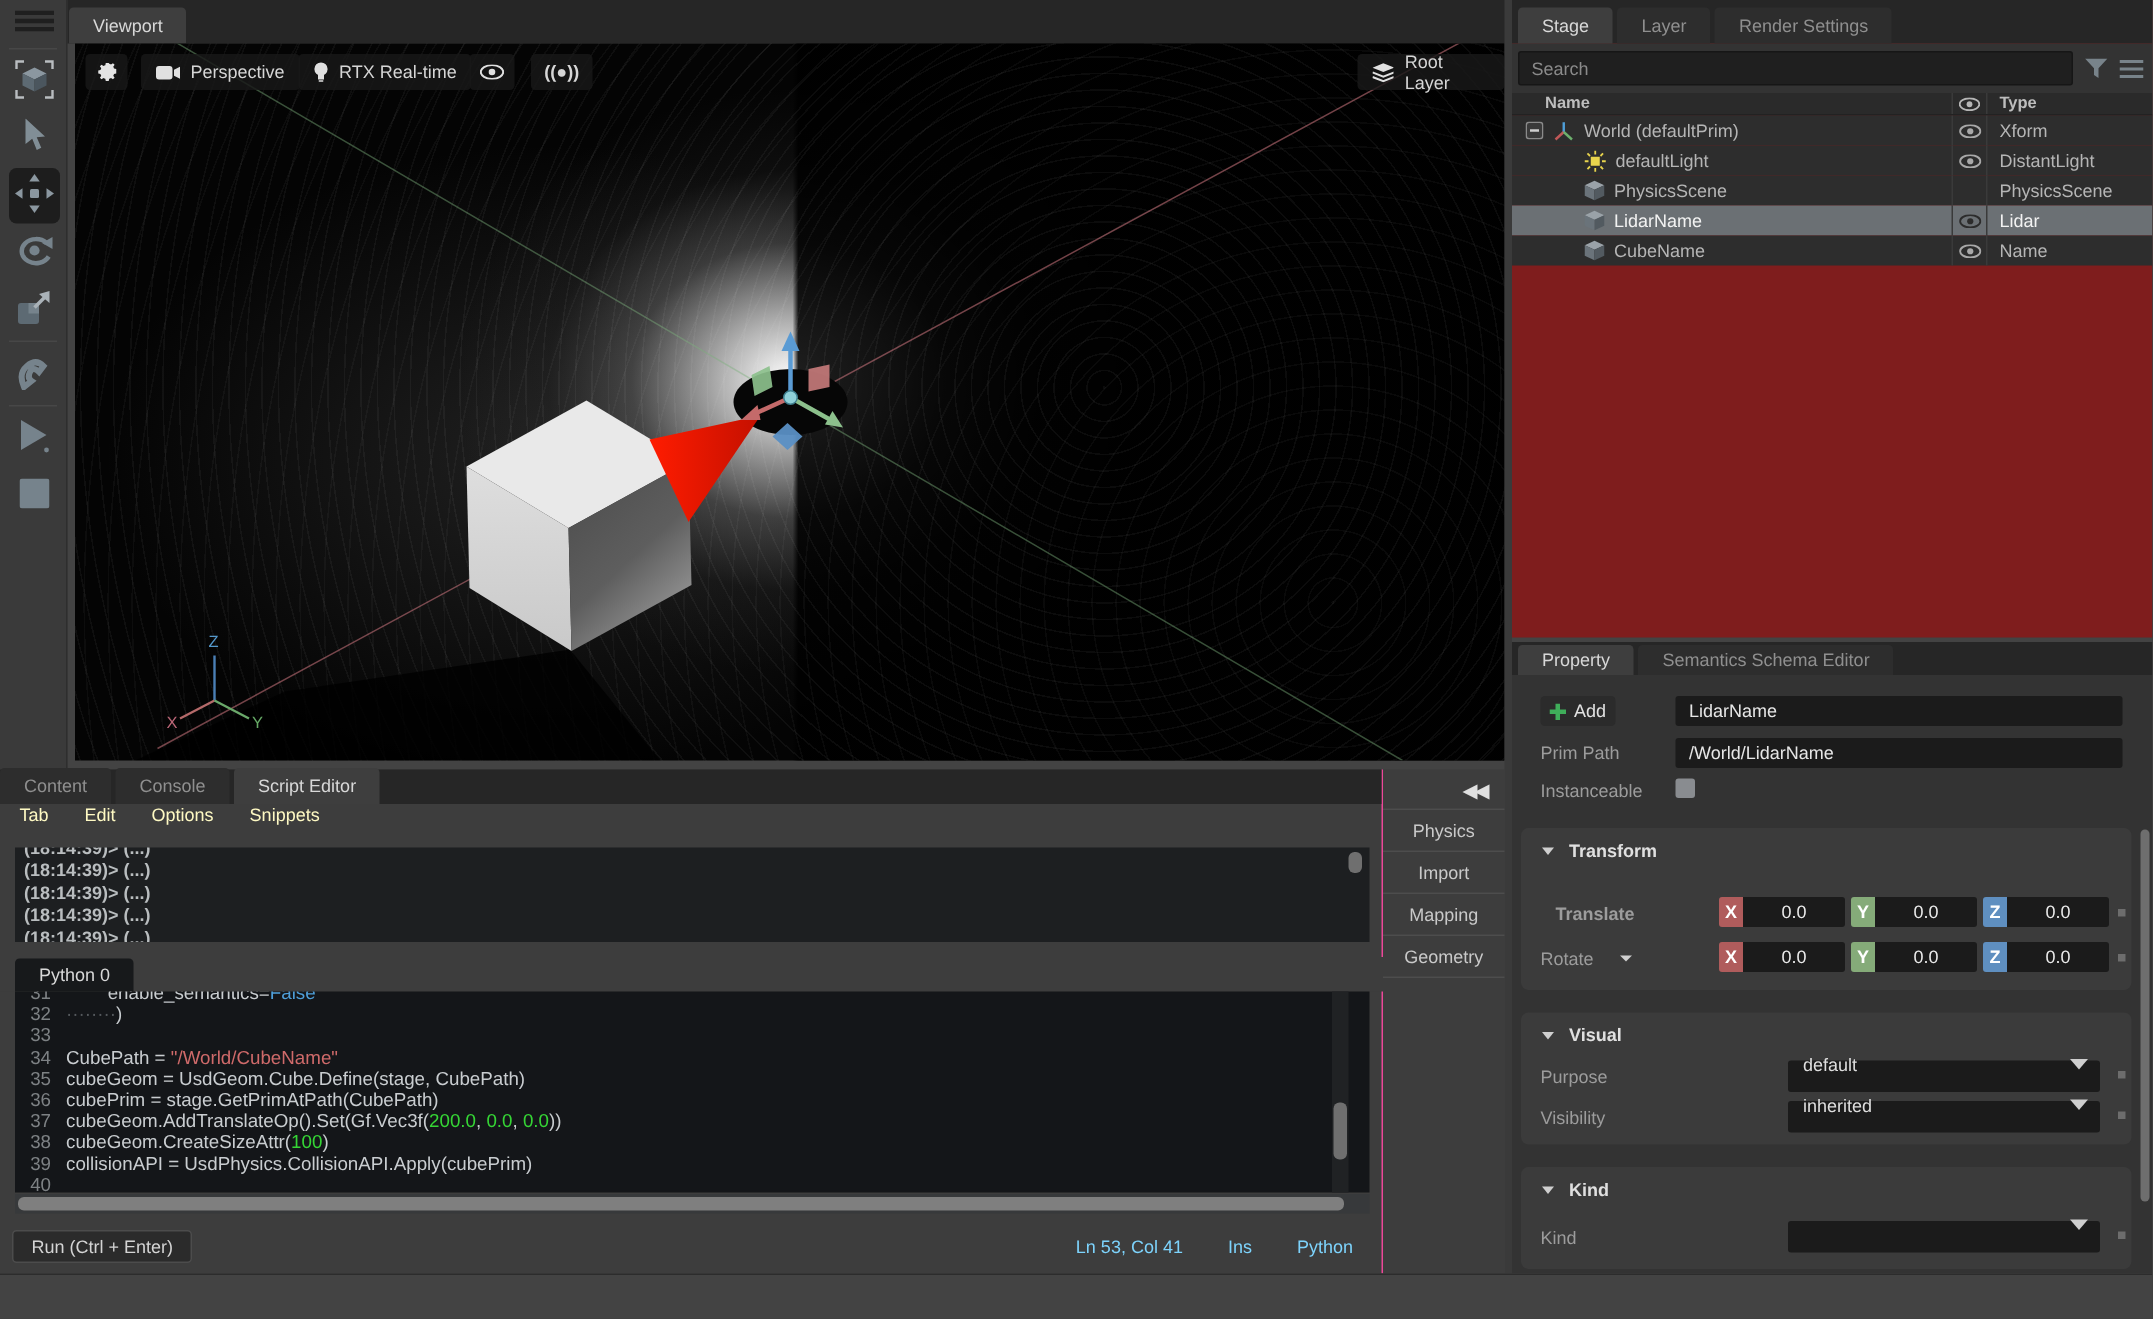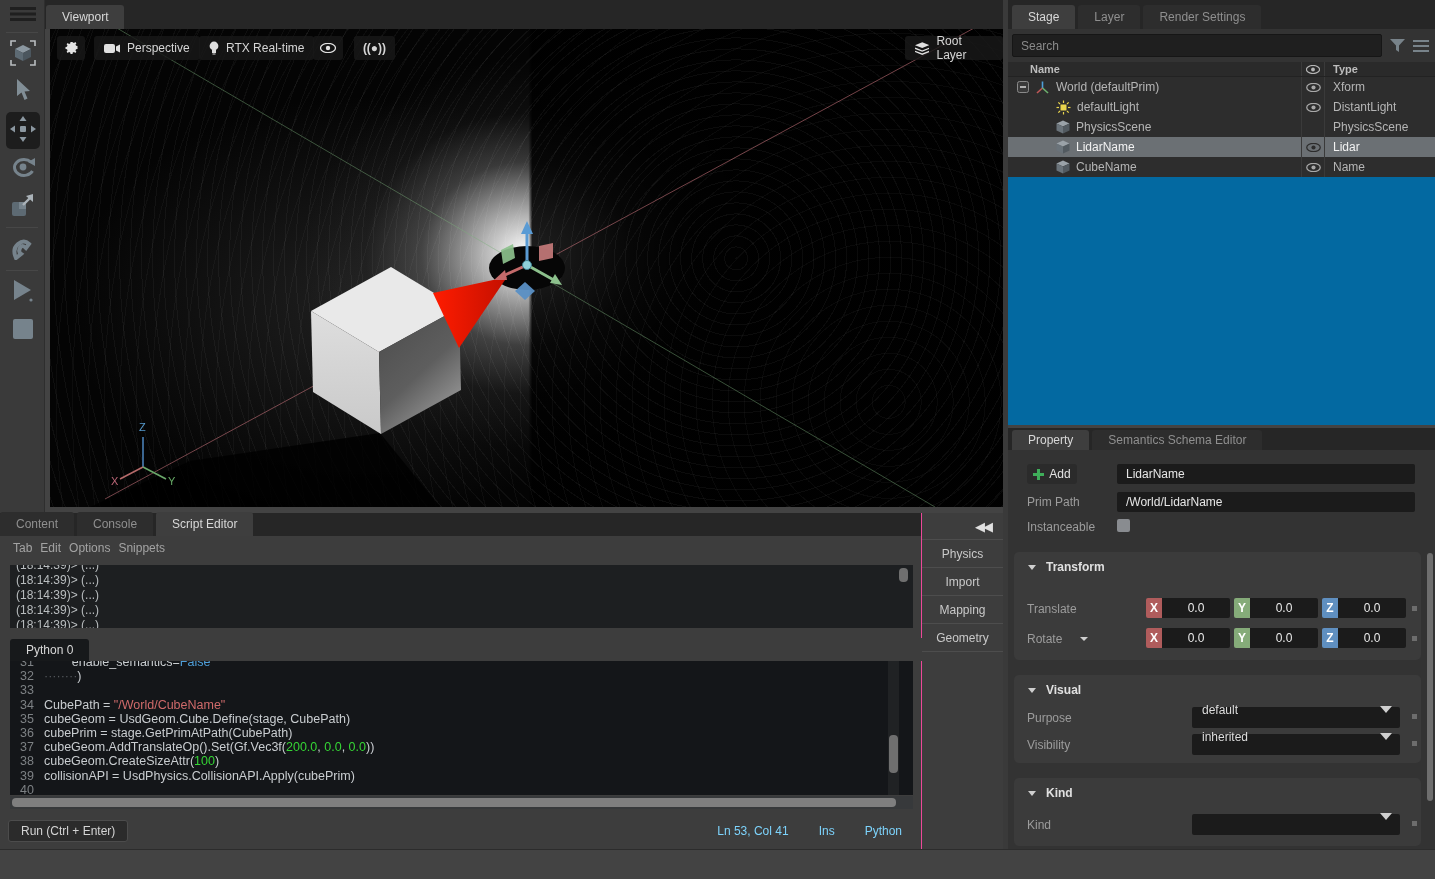--- a/index.html
+++ b/index.html
@@ -25,21 +25,21 @@
       repeating-radial-gradient(circle at 88% 78%, rgba(255,255,255,0.035) 0 1px, transparent 1px 16px),
       linear-gradient(90deg, rgba(0,0,0,0) 0 50.2%, rgba(0,0,0,0.88) 50.6% 100%),
       radial-gradient(ellipse 310px 270px at 50% 47%, #ffffff 0%, rgba(235,235,235,0.75) 14%, rgba(160,160,160,0.32) 34%, rgba(70,70,70,0.14) 52%, rgba(0,0,0,0) 72%),
       radial-gradient(ellipse 420px 300px at 33% 58%, rgba(105,105,105,0.28), rgba(0,0,0,0) 70%),
       #040404;
     overflow:hidden; }
   .vp svg.scene { position:absolute; left:0; top:0; }
   .vp-toolbar { position:absolute; left:0; top:7px; width:100%; height:24px; }
   .vbtn { position:absolute; height:24px; background:rgba(24,24,24,0.82); border-radius:3px; display:flex; align-items:center; gap:7px; padding:0 10px; color:#d6d6d6; }
   
-  .sp { position:absolute; left:1008px; top:0; width:427px; height:425px; background:#0369a1; }
+  .sp { position:absolute; left:1008px; top:0; width:427px; height:425px; background:#7f1d1d; }
   .sp .tabbar { height:29px; padding:5px 0 0 4px; }
   .sp .searchrow { height:33px; background:#333333; display:flex; align-items:center; padding:0 6px 0 4px; gap:8px; }
   .search { flex:1; height:23px; background:#1f1f1f; border:1px solid #161616; border-radius:2px; color:#cfcfcf; padding:0 8px; font-family:"Liberation Sans",sans-serif; font-size:12px; outline:none; }
   .search::placeholder { color:#8a8a8a; }
   .shead { display:flex; height:15px; background:#2a2a2a; border-bottom:1px solid #222; color:#bdbdbd; font-weight:bold; font-size:11px; align-items:center; }
   .col-name { width:294px; padding-left:22px; border-right:1px solid #3a3a3a; height:100%; display:flex; align-items:center; }
   .col-eye  { width:23px; border-right:1px solid #3a3a3a; height:100%; display:flex; align-items:center; justify-content:center; }
   .col-type { flex:1; padding-left:8px; height:100%; display:flex; align-items:center; }
   .srow { display:flex; height:20px; background:#2d2d2d; color:#b5b5b5; }
   .srow.selected { background:#6b7074; color:#f2f2f2; }
@@ -59,23 +59,23 @@
   .axgrp { position:absolute; display:flex; height:20px; }
   .axbadge { width:16px; color:#fff; display:flex; align-items:center; justify-content:center; border-radius:2px 0 0 2px; font-weight:bold; }
   .axval { width:68px; background:#1b1b1b; color:#eaeaea; display:flex; align-items:center; justify-content:center; border-radius:0 2px 2px 0; }
   .ddot { position:absolute; width:5px; height:5px; background:#6d6d6d; }
   .drop { position:absolute; left:178px; width:208px; height:21px; background:#1b1b1b; border-radius:2px; color:#dedede; display:flex; align-items:center; padding:0 8px 16px 10px; }
   .drop .dcaret { margin-left:auto; width:0; height:0; border-left:6px solid transparent; border-right:6px solid transparent; border-top:7px solid #cfcfcf; }
   .pscroll { position:absolute; left:419px; top:125px; width:6px; height:248px; border-radius:3px; background:#6e6e6e; }
   
   .bp { position:absolute; left:0; top:513px; width:922px; height:336px; background:#3d3d3d; border-right:1px solid #ec4899; }
   .bp .tabbar { height:23px; padding-top:1px; }
-  .menubar { height:23px; display:flex; align-items:center; gap:8px; padding-left:13px; color:#a3a3a3; }
+  .menubar { height:23px; display:flex; gap:24px; padding-left:13px; color:#fef9c3; }
   .logarea { position:absolute; left:10px; top:52px; width:903px; height:63px; background:#1d1f21; overflow:hidden; color:#b9bdbf; }
-  .logarea .lines { margin-top:-7px; }
+  .logarea .lines { margin-top:-7px;font-weight:bold; }
   .logline { height:15px; line-height:15px; padding-left:6px; white-space:pre; }
   .logscroll { position:absolute; left:889px; top:3px; width:9px; height:14px; background:#6f6f6f; border-radius:4px; }
   .pytabs { position:absolute; left:0; top:125px; width:922px; height:23px; padding-top:1px; background:#3d3d3d; display:flex; padding-left:10px; }
   .pytab { height:22px; line-height:22px; background:#17191b; color:#d8d8d8; padding:0 16px; border-radius:3px 3px 0 0; }
   .editor { position:absolute; left:10px; top:148px; width:903px; height:134px; background:#141619; overflow:hidden; }
   .editor .code { margin-top:-6px; font-family:"Liberation Sans",sans-serif; font-size:12.5px; }
   .cline { height:14.2px; line-height:14.2px; white-space:pre; }
   .lnum { display:inline-block; width:24px; text-align:right; margin-right:10px; color:#7d8184; }
   .tk-plain { color:#c9cdd0; } .tk-str { color:#cf6a6a; } .tk-num { color:#35d435; } .tk-kw { color:#4f9fd9; } .tk-ws { color:#565a5e; }
   .evscroll { position:absolute; left:888px; top:148px; width:11px; height:134px; background:#202224; }
@@ -417,21 +417,21 @@
     <div class="plabel" style="left:19px; top:67px;">Prim Path</div>
     <div class="vfield" style="left:109px; top:64px; width:298px; height:20px;">/World/LidarName</div>
     <div class="plabel" style="left:19px; top:92px;">Instanceable</div>
     <div class="chk"></div>
 
     <div class="sect" style="top:124px; height:108px;">
       <div class="hd">
           <span class="caret"></span>
           <span>Transform</span>
         </div>
-      <div class="plabel" style="left:13px; top:50px;">Translate</div>
+      <div class="plabel" style="left:23px; top:50px;font-weight:bold;">Translate</div>
       <div class="plabel" style="left:13px; top:80px; display:flex; align-items:center; gap:18px;">
           <span>Rotate</span>
           <span class="caret" style="border-top-width:4px;"></span>
         </div>
       <div id="xf-translate"></div>
       <div id="xf-rotate"></div>
       <div class="ddot" style="left:398px; top:54px;"></div>
       <div class="ddot" style="left:398px; top:84px;"></div>
     <div class="axgrp" style="left: 132px; top: 46px;">
           <div class="axbadge" style="background:#b05c5c">X</div>

